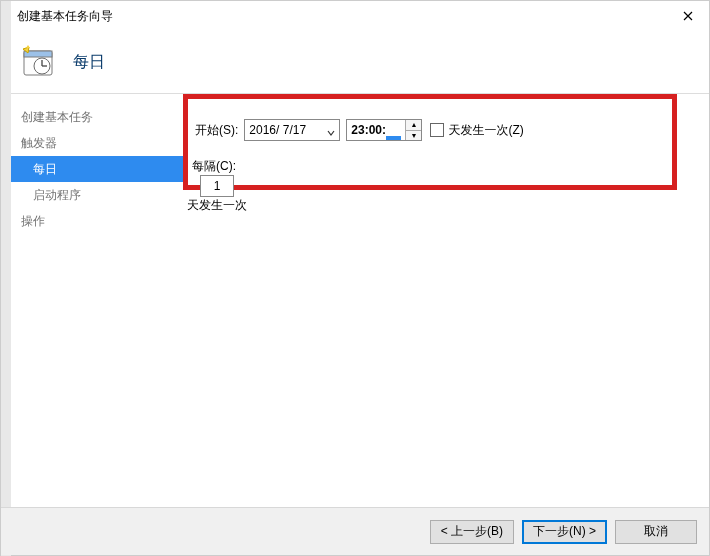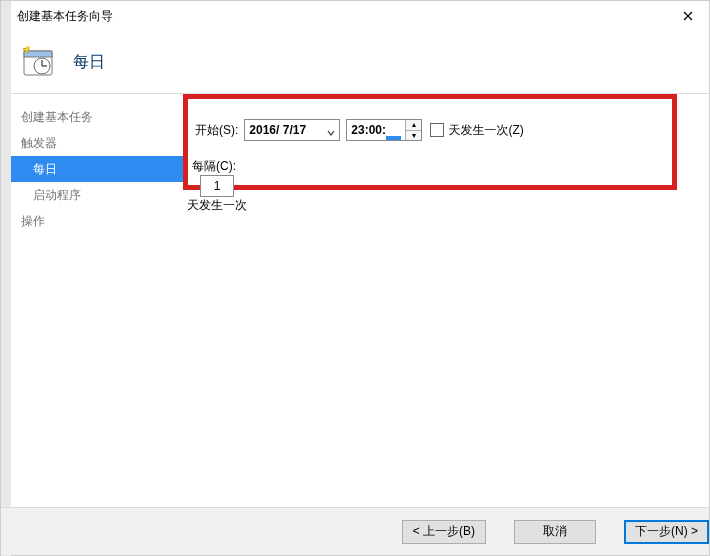--- a/index.html
+++ b/index.html
@@ -116,21 +116,20 @@
 
   .date-field {
     display: inline-flex; align-items: center;
     border: 1px solid #888;
     height: 22px;
     padding: 0 4px;
     margin-right: 6px;
     background: #fff;
     width: 96px;
     justify-content: space-between;
-    font-weight: bold;
   }
   .chev {
     width: 8px; height: 8px;
     display: inline-block;
   }
 
   .time-field {
     display: inline-flex; align-items: stretch;
     border: 1px solid #888;
     height: 22px;
@@ -179,22 +178,22 @@
     margin: 0 6px;
     background: #fff;
   }
 
   .footer {
     position: absolute;
     left: 0; right: 0; bottom: 0; height: 48px;
     background: #f0f0f0;
     border-top: 1px solid #d8d8d8;
     display: flex; align-items: center; justify-content: flex-end;
-    z-index: 2;
-    gap: 20px;
+    padding-right: 12px;
+    z-index: 2;
   }
   .btn {
     min-width: 82px; height: 24px;
     border: 1px solid #adadad;
     background: #e1e1e1;
     margin-left: 8px;
     padding: 0 10px;
     display: inline-flex; align-items: center; justify-content: center;
     font-size: 12px;
     cursor: default;
@@ -281,16 +280,16 @@
       <div class="row row2">
         <span class="lbl">每隔(C):</span>
         <span class="num-field">1</span>
         <span>天发生一次</span>
       </div>
     </div>
   </div>
 
   <div class="footer">
     <div class="btn">&lt; 上一步(B)</div>
+    <div class="btn default">下一步(N) &gt;</div>
     <div class="btn">取消</div>
-    <div class="btn default">下一步(N) &gt;</div>
   </div>
 </div>
 
 </body></html>

